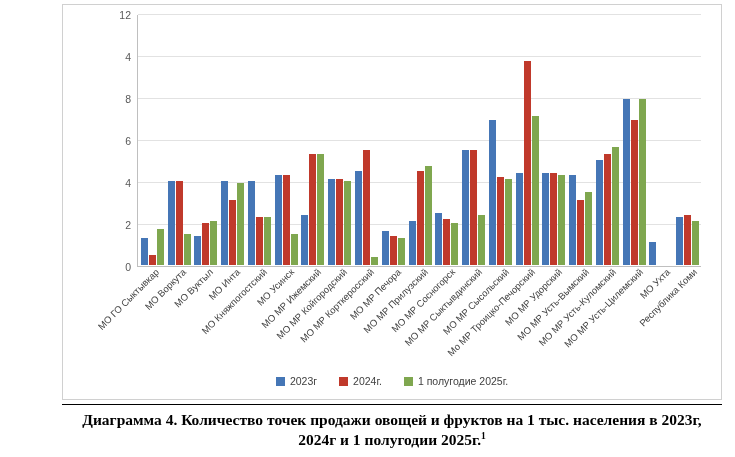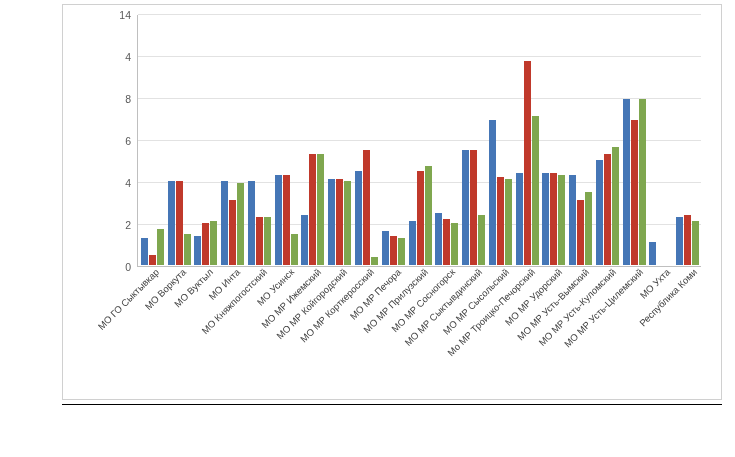--- a/index.html
+++ b/index.html
@@ -168,21 +168,21 @@
   <div id="chart-frame">
 
     <div id="plot-wrap">
       <div id="y-axis">
           <div class="ytick" style="top: 252px;">0</div>
           <div class="ytick" style="top: 210px;">2</div>
           <div class="ytick" style="top: 168px;">4</div>
           <div class="ytick" style="top: 126px;">6</div>
           <div class="ytick" style="top: 84px;">8</div>
           <div class="ytick" style="top: 42px;">4</div>
-          <div class="ytick" style="top: 0px;">14</div>
+          <div class="ytick" style="top: 0px;">12</div>
         </div>
       <div id="plot">
         <div id="gridlines">
             <div class="gridline" style="top: 209px;"></div>
             <div class="gridline" style="top: 167px;"></div>
             <div class="gridline" style="top: 125px;"></div>
             <div class="gridline" style="top: 83px;"></div>
             <div class="gridline" style="top: 41px;"></div>
             <div class="gridline" style="top: -1px;"></div>
           </div>
@@ -313,17 +313,34 @@
         <div class="xl" style="left: 366.571px;">МО МР Сысольский</div>
         <div class="xl" style="left: 393.429px;">Мо МР Троицко-Печорский</div>
         <div class="xl" style="left: 420.286px;">МО МР Удорский</div>
         <div class="xl" style="left: 447.143px;">МО МР Усть-Вымский</div>
         <div class="xl" style="left: 474px;">МО МР Усть-Куломский</div>
         <div class="xl" style="left: 500.857px;">МО МР Усть-Цилемский</div>
         <div class="xl" style="left: 527.714px;">МО Ухта</div>
         <div class="xl" style="left: 554.571px;">Республика Коми</div>
       </div>
 
+    <div id="legend">
+        <div class="leg-item">
+          <span class="swatch" style="background: rgb(69, 118, 182);"></span>
+          <span>2023г</span>
+        </div>
+        <div class="leg-item">
+          <span class="swatch" style="background: rgb(192, 57, 43);"></span>
+          <span>2024г.</span>
+        </div>
+        <div class="leg-item">
+          <span class="swatch" style="background: rgb(127, 167, 79);"></span>
+          <span>1 полугодие 2025г.</span>
+        </div>
+      </div>
   </div>
 
   <div id="caption-rule"></div>
+  <div id="caption">
+    <span>Диаграмма 4. Количество точек продажи овощей и фруктов на 1 тыс. населения в 2023г, 2024г и 1 полугодии 2025г.</span><sup>1</sup>
+  </div>
 
 </div>
 
 </body></html>

